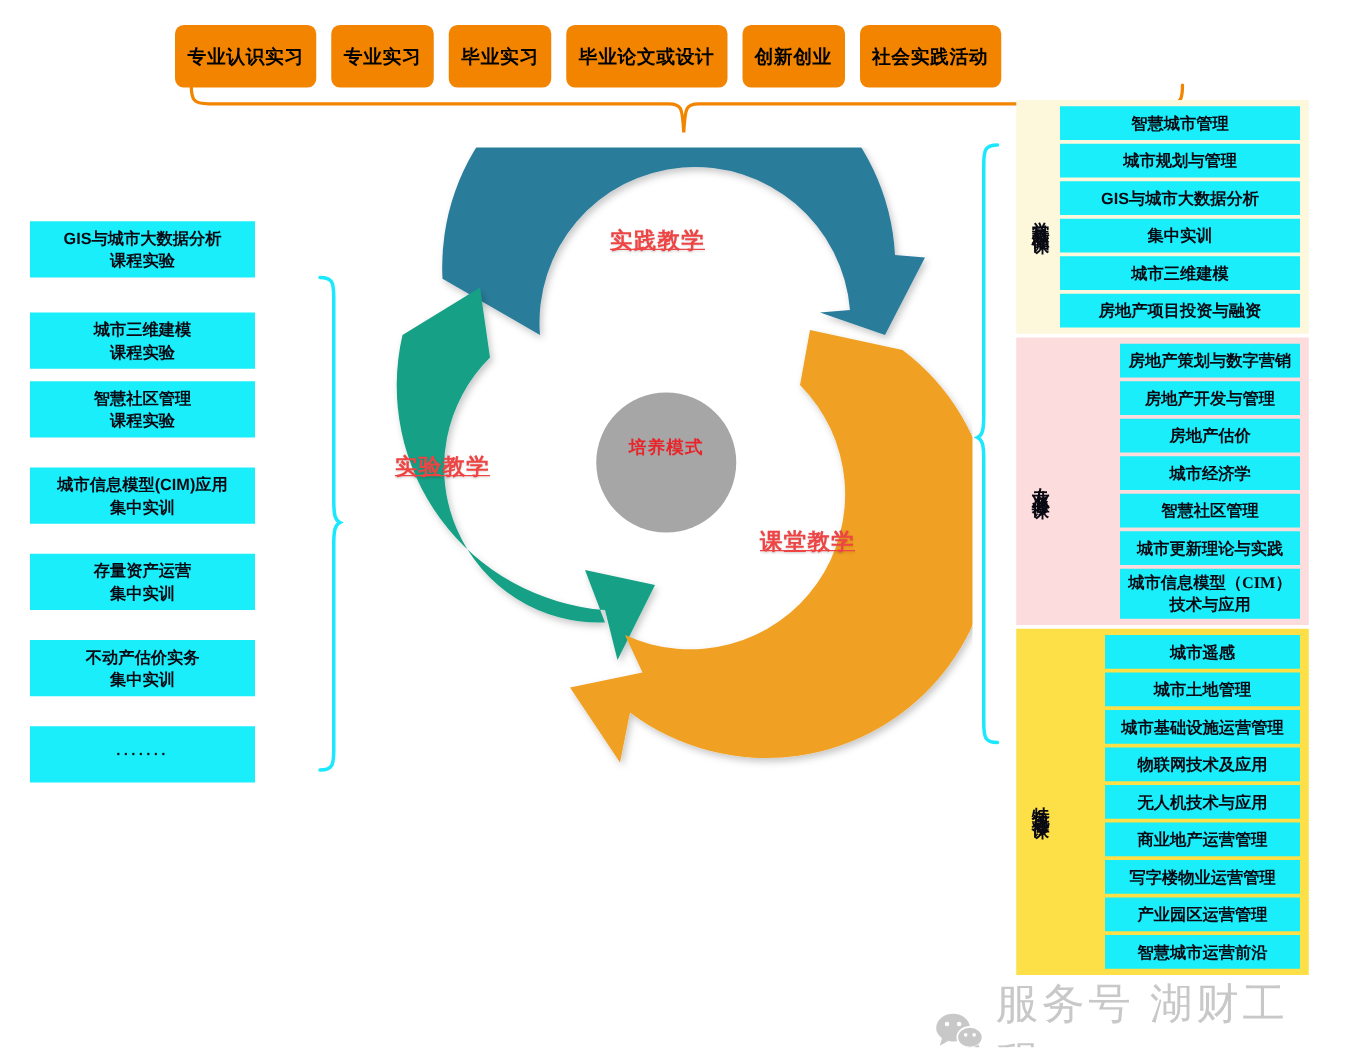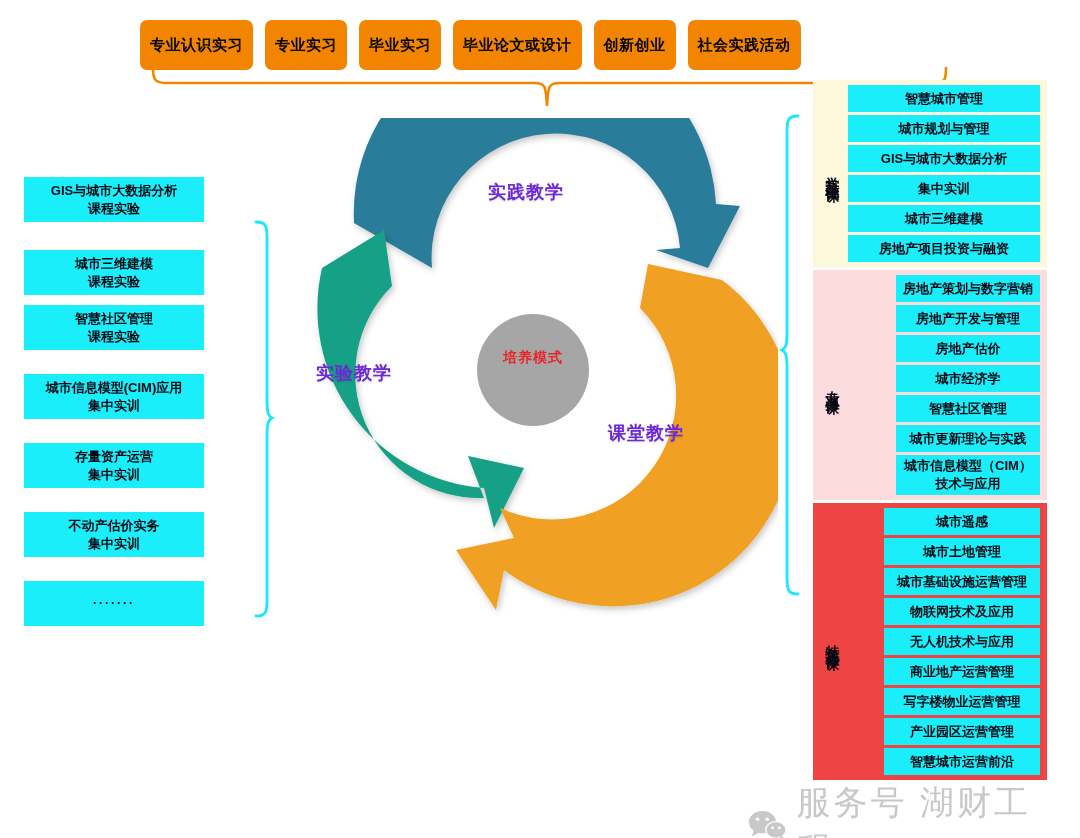--- a/index.html
+++ b/index.html
@@ -82,26 +82,27 @@
   
   .cycle-wrap {
     position: absolute;
     left: 288px;
     top: 118px;
     width: 490px;
     height: 500px;
   }
   .cycle-label {
     position: absolute;
-    color: #6d28d9;
+    color: #ef4444;
     font-size: 18px;
     font-weight: bold;
     letter-spacing: 1px;
     white-space: nowrap;
     text-shadow: 0 1px 2px rgba(0,0,0,0.15);
+    text-decoration: underline;
   }
   .lbl-practice { left: 200px; top: 62px; }
   .lbl-lab      { left: 28px;  top: 243px; }
   .lbl-class    { left: 320px; top: 303px; }
   .center-label {
     position: absolute;
     left: 197px;
     top: 231px;
     width: 96px;
     text-align: center;
@@ -143,24 +144,25 @@
     flex-direction: column;
     gap: 3px;
   }
   .cat-items .cyan-box {
     height: 27px;
     font-size: 13px;
     width: 100%;
   }
   .cat-items .cyan-box.two-line {
     height: 40px;
+    font-family: Liberation Serif, serif;
   }
   .sec-basic   { background: #FDF8DC; }
   .sec-major   { background: #FCDCDC; margin-top: 3px; gap: 48px; }
-  .sec-special { background: #ef4444; margin-top: 3px; gap: 36px; }
+  .sec-special { background: #fde047; margin-top: 3px; gap: 36px; }
 
   
   .watermark {
     position: absolute;
     left: 748px;
     top: 780px;
     display: flex;
     align-items: center;
     gap: 10px;
     color: #C8C8C8;

